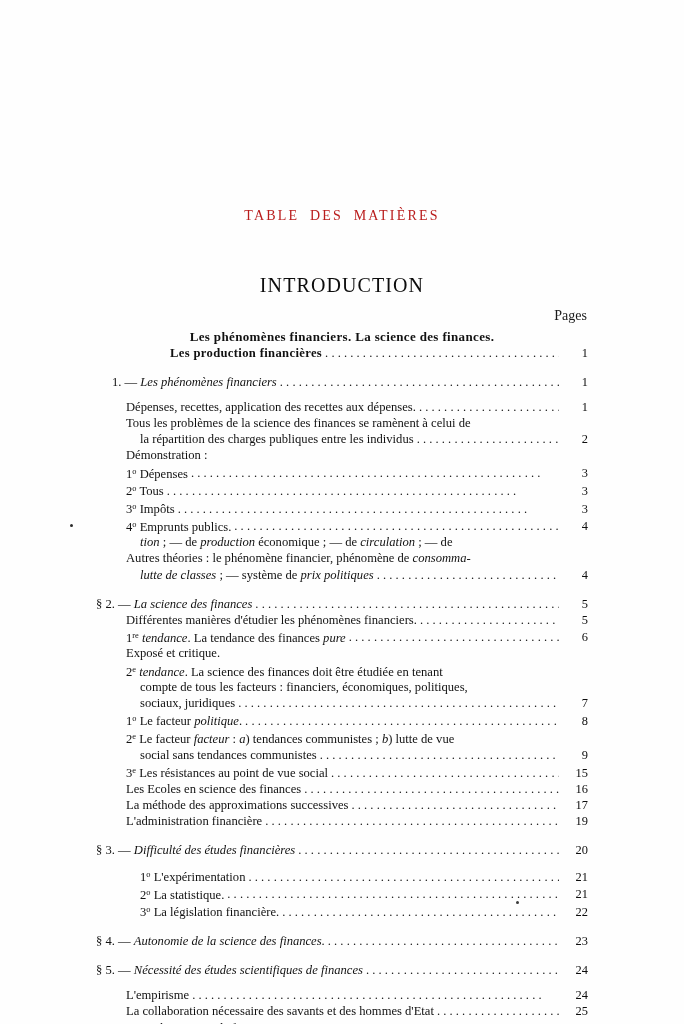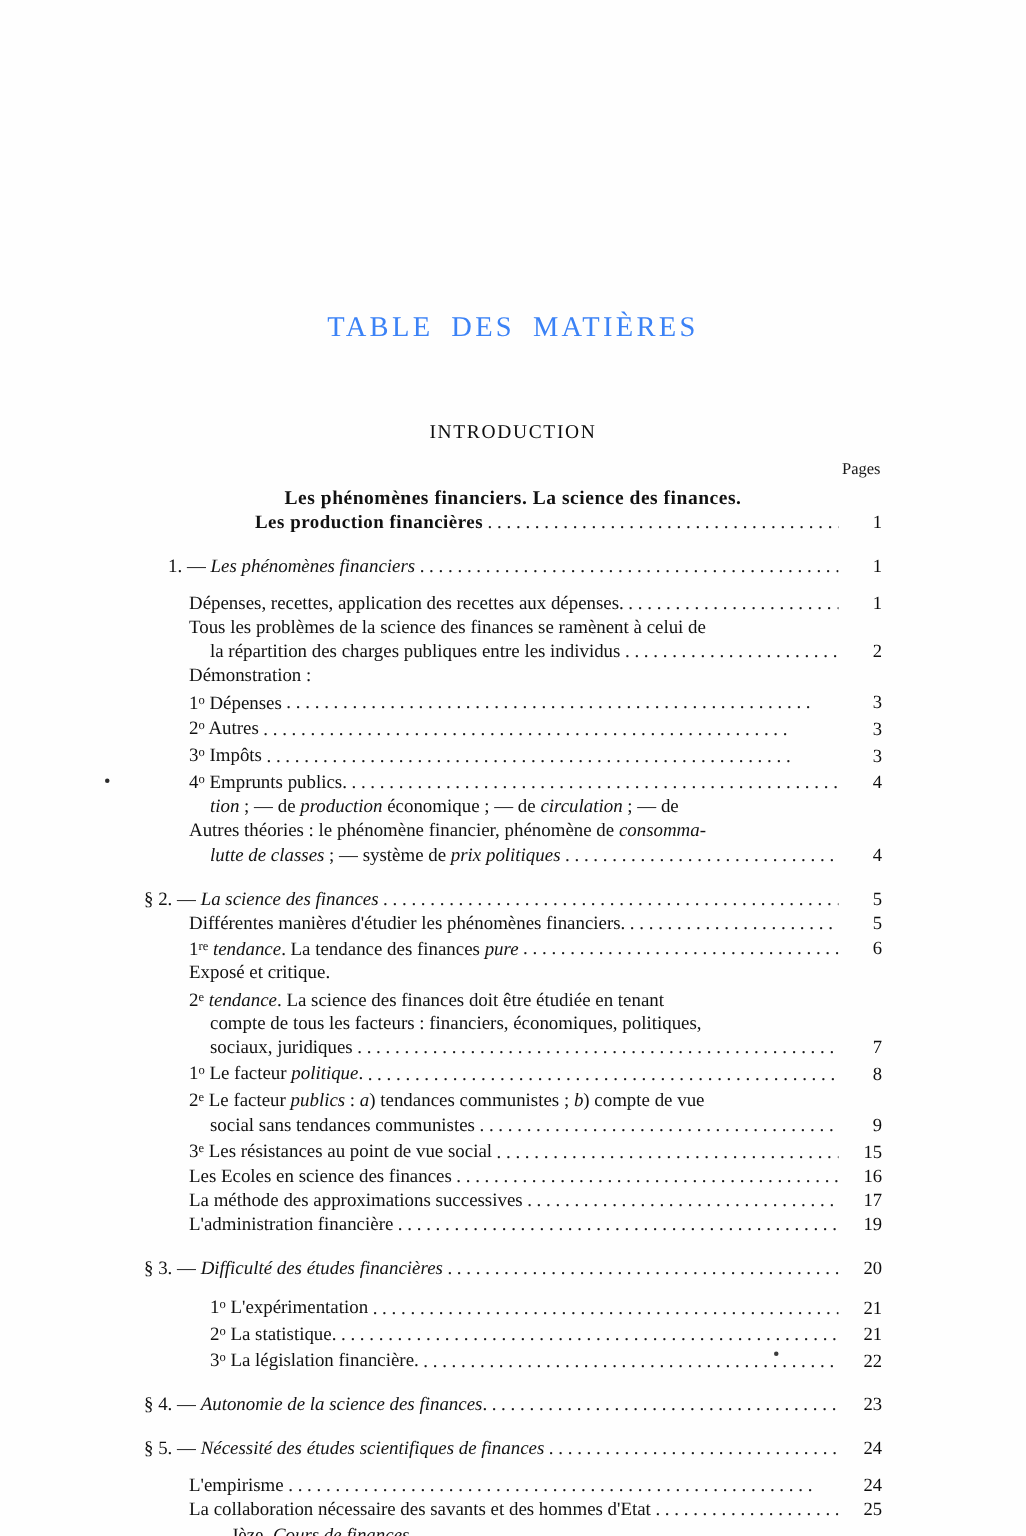--- a/index.html
+++ b/index.html
@@ -19,36 +19,36 @@
   .content {
     position: absolute;
     left: 96px;
     top: 0;
     width: 492px;
   }
 
   
   .doc-title {
     text-align: center;
-    font-size: 19px;
+    font-size: 14px;
     letter-spacing: 2.2px;
     word-spacing: 5px;
     margin-top: 208px;
-    color: #3b82f6;
+    color: #b91c1c;
   }
   .section-title {
     text-align: center;
-    font-size: 13px;
+    font-size: 20px;
     letter-spacing: 1.1px;
     margin-top: 50px;
     color: #0d0d0d;
   }
   .pages-label {
     text-align: right;
-    font-size: 11px;
+    font-size: 14px;
     margin-top: 11px;
     padding-right: 1px;
     color: #1a1a1a;
   }
 
   
   .row {
     display: flex;
     align-items: baseline;
     font-size: 12.6px;
@@ -170,21 +170,21 @@
 
     <div class="cont ind2">Démonstration :</div>
 
     <div class="row ind2">
       <span class="txt"><span>1</span><span class="sup">o</span><span> Dépenses</span></span>
       <span class="leaders">. . . . . . . . . . . . . . . . . . . . . . . . . . . . . . . . . . . . . . . . . . . . . . . . . . . . . . . .</span>
       <span class="pg">3</span>
     </div>
 
     <div class="row ind2">
-      <span class="txt"><span>2</span><span class="sup">o</span><span> Autres</span></span>
+      <span class="txt"><span>2</span><span class="sup">o</span><span> Tous</span></span>
       <span class="leaders">. . . . . . . . . . . . . . . . . . . . . . . . . . . . . . . . . . . . . . . . . . . . . . . . . . . . . . . .</span>
       <span class="pg">3</span>
     </div>
 
     <div class="row ind2">
       <span class="txt"><span>3</span><span class="sup">o</span><span> Impôts</span></span>
       <span class="leaders">. . . . . . . . . . . . . . . . . . . . . . . . . . . . . . . . . . . . . . . . . . . . . . . . . . . . . . . .</span>
       <span class="pg">3</span>
     </div>
 
@@ -230,21 +230,21 @@
       <span class="leaders">. . . . . . . . . . . . . . . . . . . . . . . . . . . . . . . . . . . . . . . . . . . . . . . . . . . . . . . .</span>
       <span class="pg">7</span>
     </div>
 
     <div class="row ind2">
       <span class="txt"><span>1</span><span class="sup">o</span><span> Le facteur </span><i>politique</i><span>.</span></span>
       <span class="leaders">. . . . . . . . . . . . . . . . . . . . . . . . . . . . . . . . . . . . . . . . . . . . . . . . . . . . . . . .</span>
       <span class="pg">8</span>
     </div>
 
-    <div class="cont ind2"><span>2</span><span class="sup">e</span><span> Le facteur </span><i>publics</i><span> : </span><i>a</i><span>) tendances communistes ; </span><i>b</i><span>) compte de vue</span></div>
+    <div class="cont ind2"><span>2</span><span class="sup">e</span><span> Le facteur </span><i>facteur</i><span> : </span><i>a</i><span>) tendances communistes ; </span><i>b</i><span>) lutte de vue</span></div>
     <div class="row ind3">
       <span class="txt">social sans tendances communistes</span>
       <span class="leaders">. . . . . . . . . . . . . . . . . . . . . . . . . . . . . . . . . . . . . . . . . . . . . . . . . . . . . . . .</span>
       <span class="pg">9</span>
     </div>
 
     <div class="row ind2">
       <span class="txt"><span>3</span><span class="sup">e</span><span> Les résistances au point de vue social</span></span>
       <span class="leaders">. . . . . . . . . . . . . . . . . . . . . . . . . . . . . . . . . . . . . . . . . . . . . . . . . . . . . . . .</span>
       <span class="pg">15</span>

